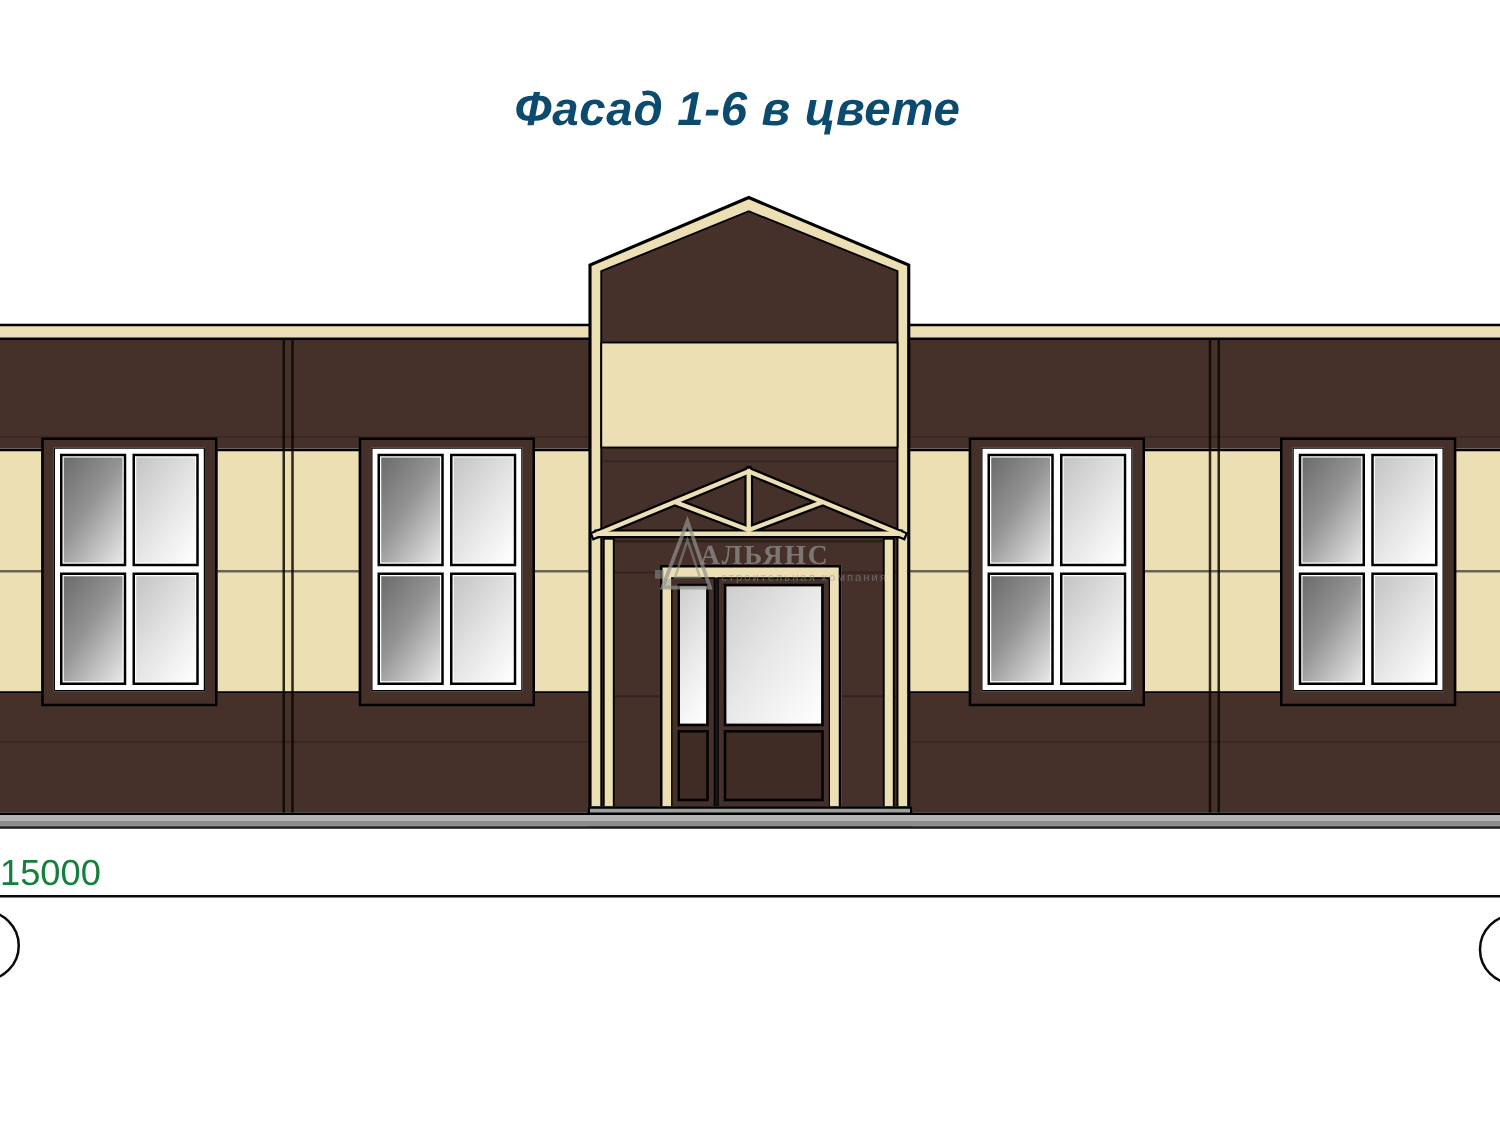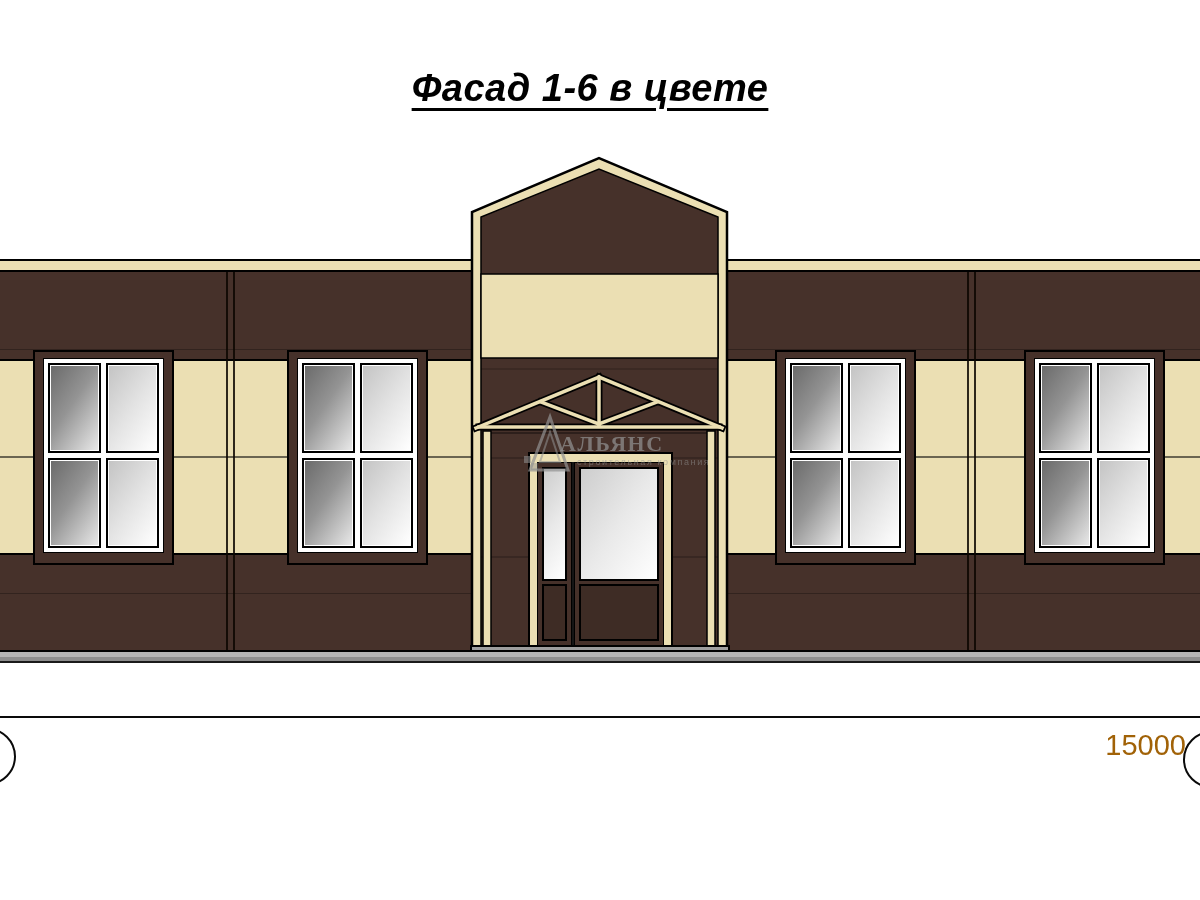--- a/index.html
+++ b/index.html
@@ -17,22 +17,22 @@
   html,body{margin:0;padding:0;background:#ffffff;}
   .canvas{
     position:relative;width:1200px;height:900px;background:#ffffff;
     overflow:hidden;font-family:"Liberation Sans",sans-serif;
   }
   .abs{position:absolute;box-sizing:border-box;}
 
   
   .drawing-title{
     left:0;right:20px;top:68px;text-align:center;
-    font:italic 700 38px/40px "Liberation Sans",sans-serif;color:#000000;
-    text-decoration:underline;text-decoration-thickness:2.5px;text-underline-offset:7px;
+    font:italic 700 38px/40px "Liberation Sans",sans-serif;color:#0c4a6e;
+    text-decoration-thickness:2.5px;text-underline-offset:7px;
     letter-spacing:0.5px;z-index:9;
   }
 
   
   .coping{left:0;top:259px;width:1200px;height:13px;background:var(--wall-cream);
     border-top:2px solid var(--outline);border-bottom:2px solid var(--outline);z-index:1;}
   .band-brown-top{left:0;top:272px;width:1200px;height:87px;background:var(--wall-brown);z-index:1;}
   .band-cream{left:0;top:359px;width:1200px;height:196px;background:var(--wall-cream);
     border-top:2px solid var(--outline);border-bottom:2px solid var(--outline);z-index:1;}
   .band-brown-bottom{left:0;top:555px;width:1200px;height:95px;background:var(--wall-brown);z-index:1;}
@@ -80,22 +80,22 @@
 
   
   .porch-step{left:470px;top:645px;width:260px;height:16px;background:#9e9e9e;
     border:2px solid var(--outline);z-index:6;}
   .plinth{left:0;top:650px;width:1200px;height:13px;
     border-top:2px solid var(--outline);border-bottom:2px solid #1a1a1a;
     background:linear-gradient(180deg,var(--plinth-light) 0 5px,var(--plinth-dark) 5px 100%);z-index:7;}
 
   
   .dim-line{left:0;top:716px;width:1200px;height:0;border-top:2px solid #0a0a0a;z-index:8;}
-  .dim-label{left:0;right:14px;top:684px;text-align:right;
-    font:400 29px/30px "Liberation Sans",sans-serif;color:#a16207;z-index:8;margin-top:46px;}
+  .dim-label{left:0;right:14px;top:684px;text-align:left;
+    font:400 29px/30px "Liberation Sans",sans-serif;color:#15803d;z-index:8;}
 
   
   .bubble{width:57px;height:57px;border:2.5px solid #0a0a0a;border-radius:50%;
     background:#ffffff;z-index:8;}
   .bubble.left{left:-41px;top:728px;}
   .bubble.right{left:1183px;top:731px;}
 </style>
 </head>
 <body>
 

